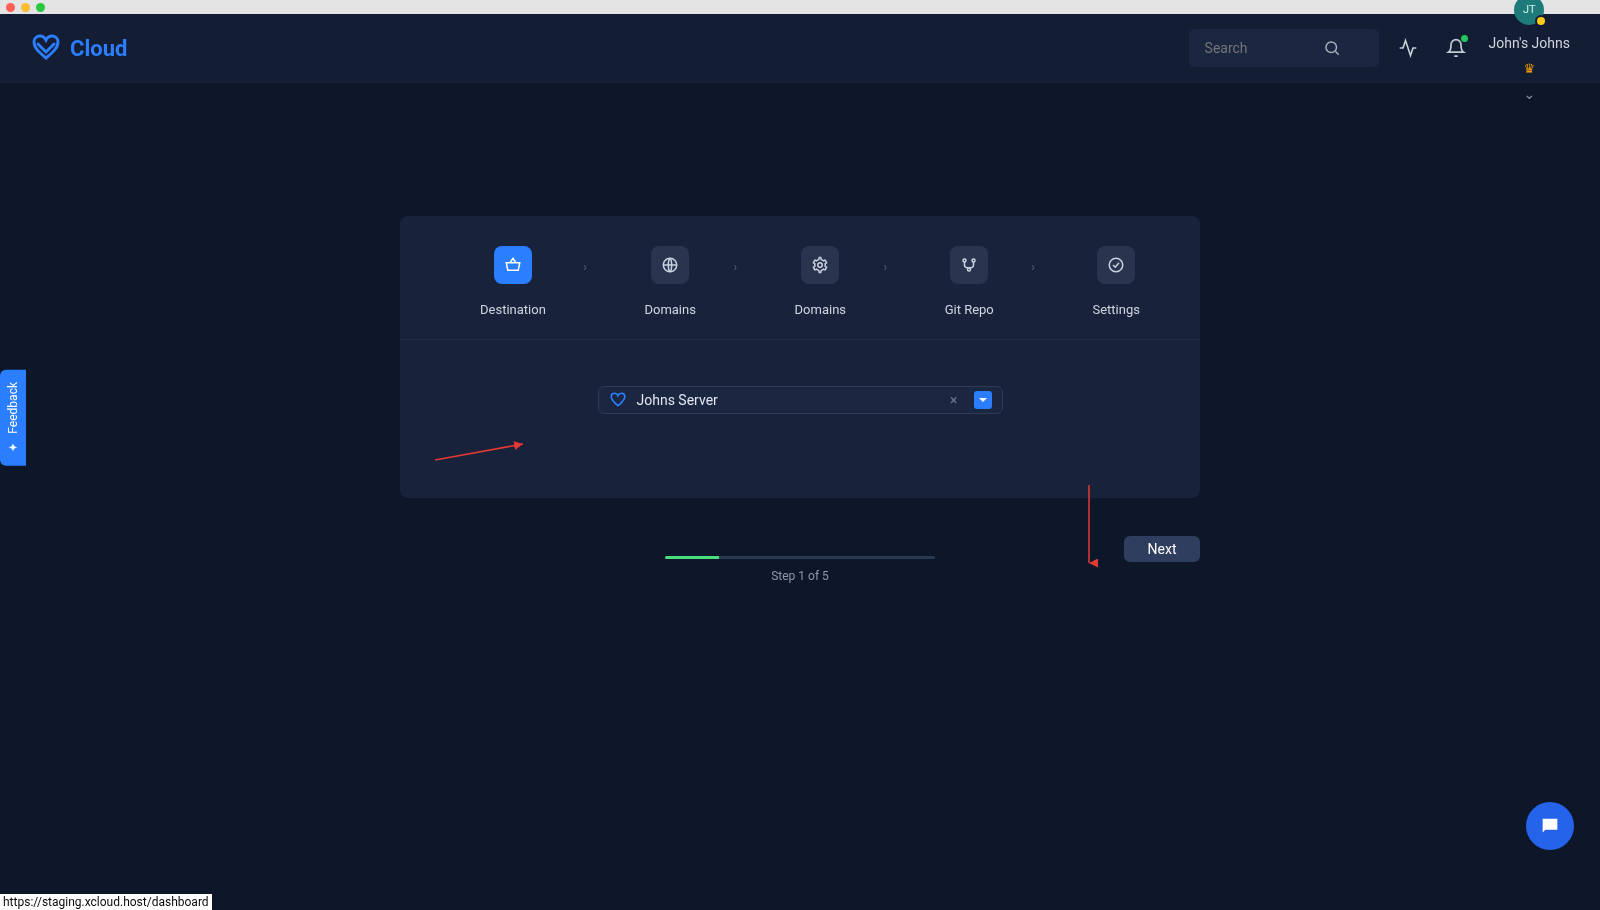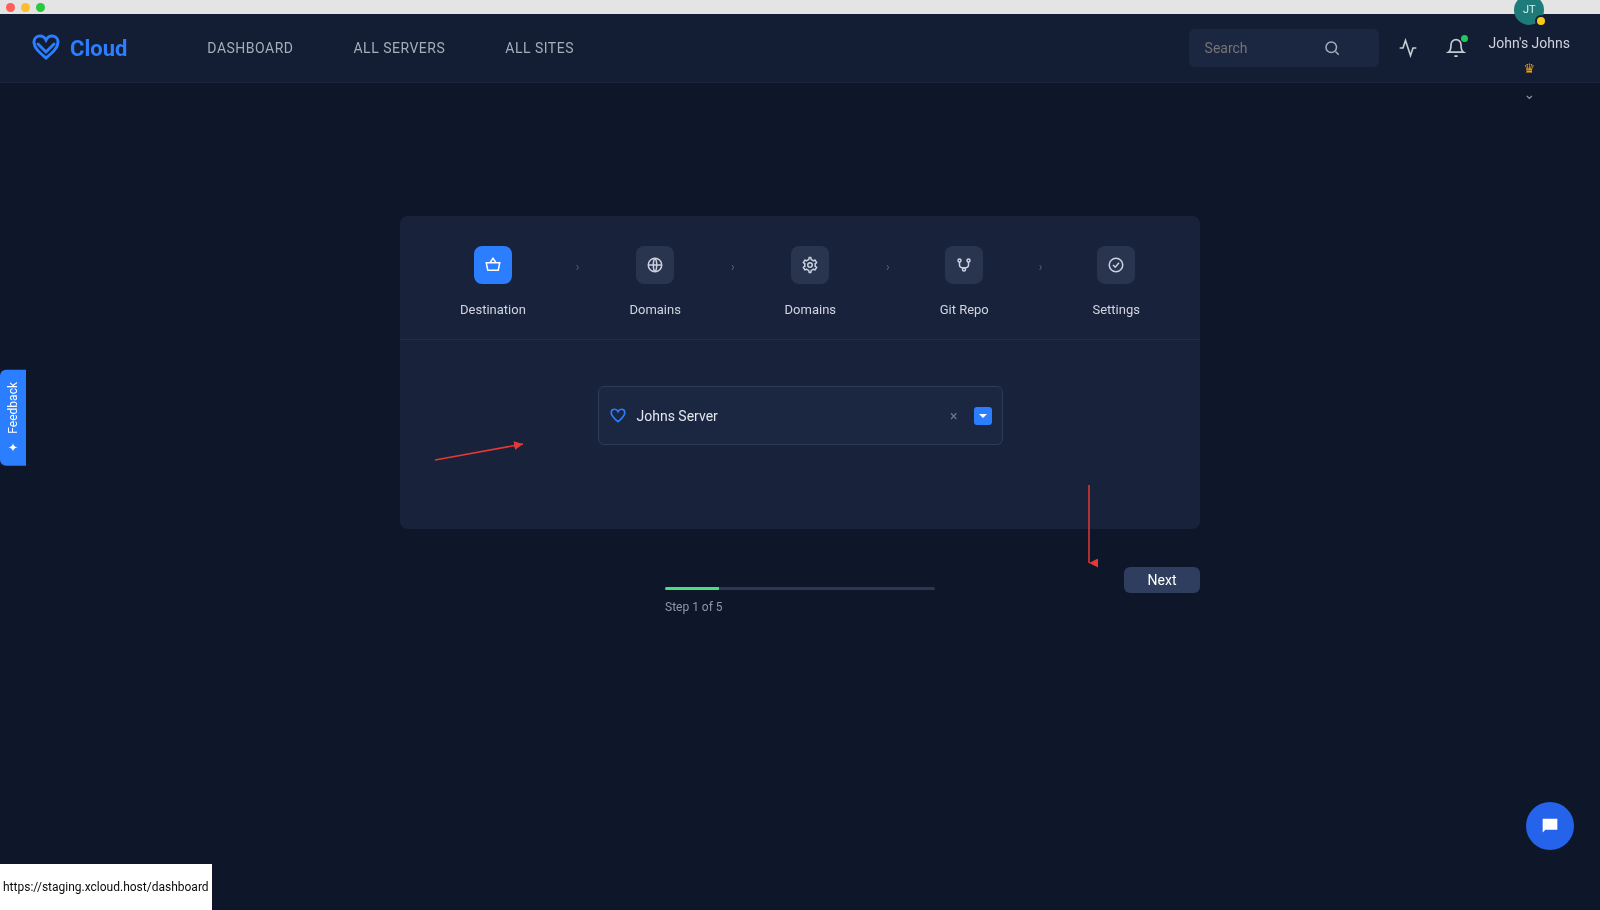--- a/index.html
+++ b/index.html
@@ -41,49 +41,49 @@
   .avatar .badge{position:absolute;bottom:-2px;right:-3px;width:12px;height:12px;border-radius:50%;background:#facc15;border:2px solid #131d33;}
   .crown{color:#f59e0b;font-size:13px;}
   .chev{color:#8a93a5;}
   
   
   .page{display:flex;flex-direction:column;align-items:center;padding-top:75px;position:relative;}
   .title{color:var(--white);font-weight:600;font-size:30px;letter-spacing:.2px;}
   
   .card{margin-top:58px;width:800px;background:#18223a;border-radius:8px;padding:30px 60px 38px;}
   .steps{display:flex;align-items:center;justify-content:space-between;padding-bottom:22px;}
-  .step{display:flex;flex-direction:column;align-items:center;gap:18px;}
+  .step{display:flex;flex-direction:column;align-items:center;gap:18px;margin-left:20px;}
   .step .box{width:38px;height:38px;border-radius:8px;background:#29344e;display:flex;align-items:center;justify-content:center;color:#cbd2e0;}
   .step.active .box{background:var(--blue);color:#fff;}
   .step .label{font-size:13px;color:#d0d5e0;}
   .steps .chev-s{color:#5a6379;font-size:12px;margin-top:-30px;}
   .divider{height:1px;background:#222e48;margin:0 -60px;}
   
   .select-row{display:flex;justify-content:center;padding:46px 0;}
-  .select{width:405px;height:59px;border:1px solid #2e3a56;border-radius:6px;background:#1b2640;display:flex;align-items:center;padding:0 10px 0 10px;gap:10px;position:relative;}
+  .select{width:405px;height:28px;border:1px solid #2e3a56;border-radius:6px;background:#1b2640;display:flex;align-items:center;padding:0 10px 0 10px;gap:10px;position:relative;}
   .select .srv-icon{width:18px;height:18px;}
   .select .srv-name{font-size:14px;color:#e2e6ef;}
   .select .flex{flex:1;}
   .select .clear{color:#6e7890;font-size:14px;padding:0 6px;cursor:pointer;}
   .select .caret{width:18px;height:18px;border-radius:3px;background:#2a7eff;display:flex;align-items:center;justify-content:center;}
   .select .caret svg{width:10px;height:10px;fill:#fff;}
 
   
   .controls{width:800px;margin-top:58px;display:flex;align-items:center;justify-content:center;position:relative;}
-  .prog-wrap{display:flex;flex-direction:column;}
+  .prog-wrap{display:flex;flex-direction:column;align-items:center;}
   .progress{width:270px;height:3px;background:#2b3852;border-radius:2px;overflow:hidden;}
   .progress .fill{height:100%;width:20%;background:var(--green);}
   .step-text{margin-top:10px;font-size:12px;color:#8f98ab;}
   .nextbtn{position:absolute;right:0;top:-20px;width:76px;height:26px;border-radius:6px;background:#2f3d5e;color:#fff;display:flex;align-items:center;justify-content:center;font-size:14px;cursor:pointer;}
   
   
   .feedback{position:absolute;left:0;top:370px;background:var(--blue);color:#fff;writing-mode:vertical-rl;transform:rotate(180deg);padding:12px 6px;border-radius:0 6px 6px 0;font-size:12px;display:flex;align-items:center;gap:6px;}
   .chatbubble{position:absolute;right:26px;bottom:60px;width:48px;height:48px;border-radius:50%;background:#2563eb;display:flex;align-items:center;justify-content:center;}
   .chatbubble svg{width:22px;height:22px;fill:#fff;}
-  .statusbar{position:absolute;left:0;bottom:0;font-size:12px;color:#0b0b0b;background:#ffffff;padding:16px 3px;}
+  .statusbar{position:absolute;left:0;bottom:0;font-size:12px;color:#0b0b0b;background:#ffffff;padding:1px 3px;}
   
   
   .arrow1{position:absolute;left:435px;top:440px;pointer-events:none;}
   .arrow2{position:absolute;left:1081px;top:485px;pointer-events:none;}
 </style>
 </head>
 <body>
 
 <div class="mac-bar">
   <div class="mac-dot r"></div>
@@ -91,25 +91,20 @@
   <div class="mac-dot g"></div>
 </div>
 
 <div class="topbar">
   <div class="logo">
     <svg viewBox="0 0 32 32">
       <path d="M16 26 C10 21 4 16 4 10 C4 6 7 4 10 4 C13 4 15 6 16 8 C17 6 19 4 22 4 C25 4 28 6 28 10 C28 16 22 21 16 26 Z" fill="none" stroke="#2a7eff" stroke-width="3"></path>
       <path d="M8 12 L16 20 L24 12" fill="none" stroke="#2a7eff" stroke-width="3" stroke-linecap="round"></path>
     </svg>
     <span>Cloud</span>
-  </div>
-  <div class="navlinks">
-    <a href="#">DASHBOARD</a>
-    <a href="#">ALL SERVERS</a>
-    <a href="#">ALL SITES</a>
   </div>
   <div class="spacer"></div>
   <div class="search">
     <input placeholder="Search" style="">
     <svg width="18" height="18" viewBox="0 0 24 24" fill="none" stroke="#a6adbb" stroke-width="2">
         <circle cx="11" cy="11" r="7"></circle>
         <line x1="21" y1="21" x2="16.65" y2="16.65"></line>
       </svg>
   </div>
   <div class="iconbtn">

